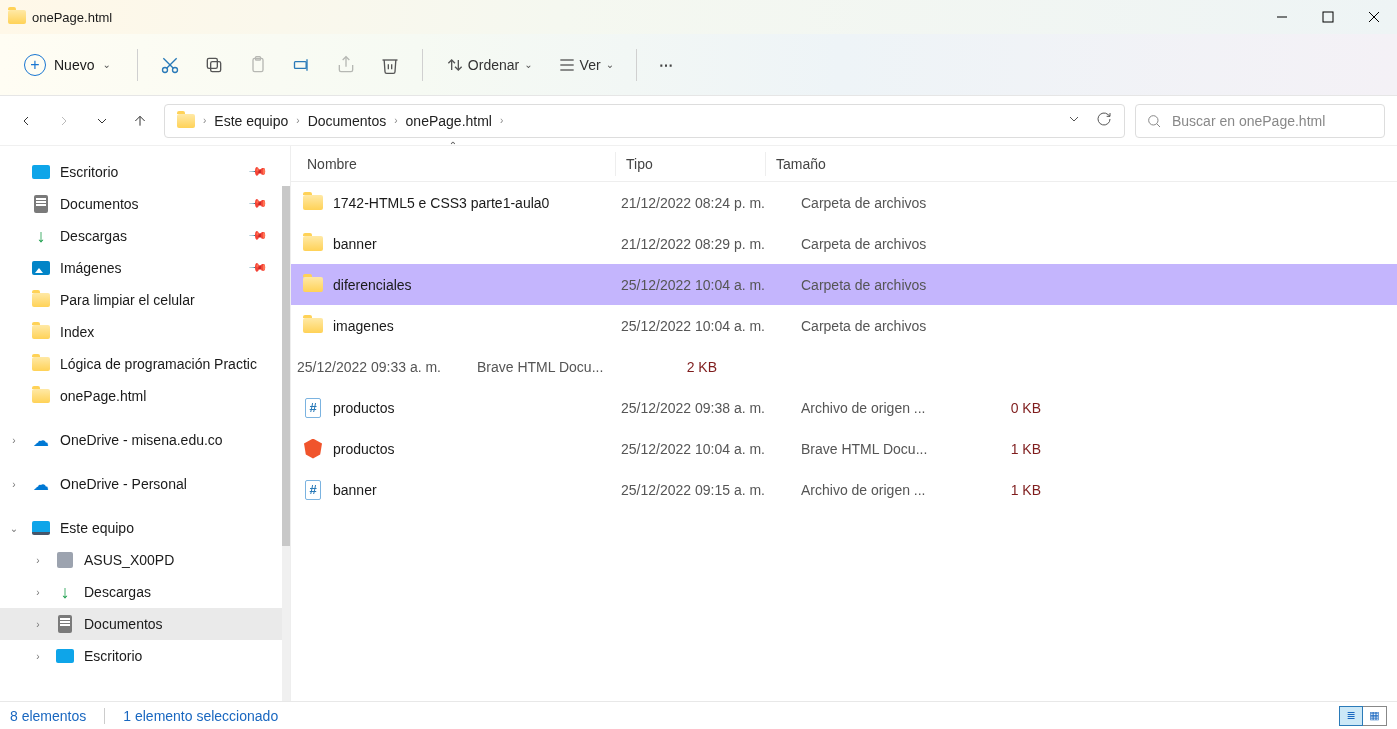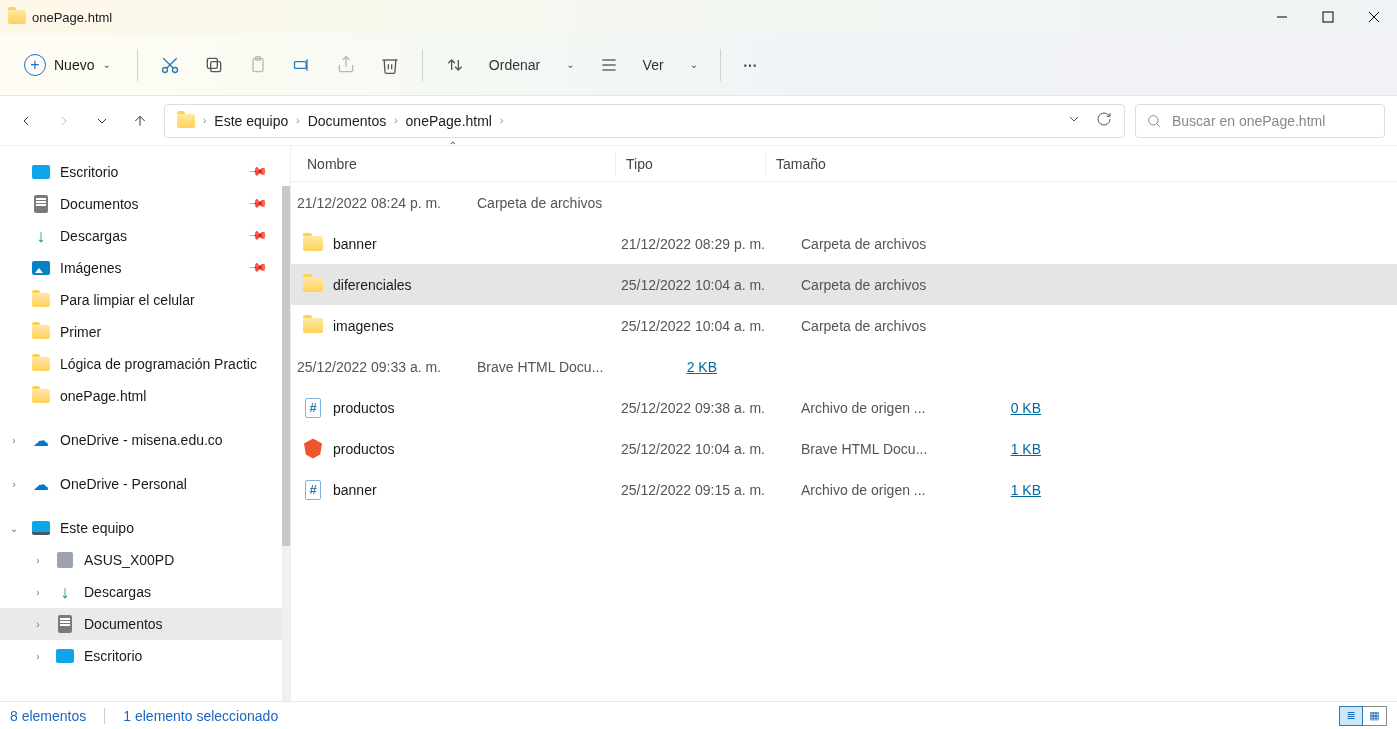--- a/index.html
+++ b/index.html
@@ -15,21 +15,21 @@
 .win-btn svg { width:12px; height:12px; stroke:#000; stroke-width:1; fill:none; }
 
 
 .toolbar { height: 62px; display:flex; align-items:center; padding: 0 10px; gap: 4px; background: linear-gradient(90deg, #fffdf3 0%, #f6faf3 30%, #eef4f7 60%, #f4f1f6 100%); border-bottom: 1px solid #e6e6e6; }
 .tbtn { display:flex; align-items:center; justify-content:center; height:38px; padding: 0 10px; border-radius: 4px; color:#333; }
 .tbtn svg { width:20px; height:20px; }
 .new-btn { display:flex; align-items:center; gap:8px; padding:0 14px; color:#1a1a1a; }
 .new-btn .plus { width:22px; height:22px; border:1.5px solid #1976d2; border-radius:50%; display:flex; align-items:center; justify-content:center; color:#1976d2; font-size:16px; line-height:1; }
 .new-btn .chev { font-size:10px; color:#555; }
 .divider { width:1px; height:32px; background:#d0d0d0; margin: 0 8px; }
-.tlabel { display:flex; gap:24px; }
+.tlabel { display:flex; gap:3px; }
 .tlabel .chev { font-size:10px; color:#555; margin-left:2px;}
 
 
 .navrow { height:50px; display:flex; align-items:center; padding: 0 12px; gap:10px; border-bottom: 1px solid #f0f0f0; }
 .nav-arrow { width:28px; height:28px; display:flex; align-items:center; justify-content:center; color:#555; border-radius:4px;}
 .nav-arrow svg { width:16px; height:16px; stroke:#333; stroke-width:1.5; fill:none;}
 .nav-arrow.disabled svg { stroke:#bbb; }
 .addressbar { flex:1; height:34px; border:1px solid #ddd; border-radius:4px; display:flex; align-items:center; padding: 0 6px; }
 .addressbar .folder-ic { width:18px; height:14px; background: linear-gradient(#ffe9a6,#ffd257); border-radius:2px; margin:0 6px; position:relative;}
 .addressbar .folder-ic::before { content:""; position:absolute; top:-3px; left:0; width:8px; height:3px; background:#ffd257; border-radius:2px 2px 0 0;}
@@ -69,25 +69,25 @@
 .filepane { flex:1; border-left:1px solid #eee; }
 .columns { display:flex; height:36px; align-items:center; border-bottom:1px solid #eee; }
 .colh { padding: 0 10px; color:#444; border-left:1px solid #eee; height: 24px; display:flex; align-items:center; position:relative;}
 .colh:first-child { border-left:none; }
 .col-name { width: 324px; padding-left:16px;}
 .col-date { width: 180px; }
 .col-type { width: 150px; }
 .col-size { width: 100px; justify-content:flex-start;}
 .sort-ind { position:absolute; top:-12px; left:50%; transform:translateX(-50%); font-size:10px; color:#555;}
 .filerow { display:flex; align-items:center; height:41px; padding-left: 6px;}
-.filerow.selected { background:#e5e5e5; }
+.filerow.selected { background:#c4b5fd; }
 .cell-name { width: 324px; display:flex; align-items:center; gap:10px; padding-left:6px;}
 .cell-date { width: 180px; color:#555; }
 .cell-type { width: 150px; color:#555; overflow:hidden; text-overflow:ellipsis; white-space:nowrap;}
-.cell-size { width: 100px; text-align:right; color:#0369a1; padding-right:10px;text-decoration:underline;}
+.cell-size { width: 100px; text-align:right; color:#7f1d1d; padding-right:10px;}
 .fic { width:20px; height:20px; display:flex; align-items:center; justify-content:center; flex-shrink:0;}
 .fic-folder { width:20px; height:15px; background:linear-gradient(#ffe9a6,#ffd257); border-radius:2px; position:relative;}
 .fic-folder::before{content:"";position:absolute;top:-3px;left:0;width:9px;height:3px;background:#ffd257;border-radius:2px 2px 0 0;}
 .fic-brave { width:18px; height:20px; background:#f0542c; clip-path: polygon(50% 0, 100% 25%, 90% 80%, 50% 100%, 10% 80%, 0 25%);}
 .fic-css { width:16px; height:20px; border:1px solid #7bb3e0; border-radius:2px; display:flex; align-items:center; justify-content:center; color:#2a7ab8; font-size:13px; font-weight:bold; background:#fff;}
 
 
 .statusbar { height:28px; border-top:1px solid #e8e8e8; display:flex; align-items:center; padding:7px 10px; gap:18px; color:#1967c0; font-size:14px;}
 .status-divider { width:1px; height:16px; background:#ccc;}
 .view-toggles { margin-left:auto; display:flex;}
@@ -277,21 +277,21 @@
         <div class="side-item">
           <span class="ic">
             <span class="ic-folder"></span>
           </span>
           <span>Para limpiar el celular</span>
         </div>
         <div class="side-item">
           <span class="ic">
             <span class="ic-folder"></span>
           </span>
-          <span>Primer</span>
+          <span>Index</span>
         </div>
         <div class="side-item">
           <span class="ic">
             <span class="ic-folder"></span>
           </span>
           <span>Lógica de programación Practic</span>
         </div>
         <div class="side-item">
           <span class="ic">
             <span class="ic-folder"></span>
@@ -358,20 +358,26 @@
         </div>
       <div class="colh col-type">
           <span>Tipo</span>
         </div>
       <div class="colh col-size">
           <span>Tamaño</span>
         </div>
     </div>
     <div id="filelist">
         <div class="filerow">
+          <div class="cell-name">
+            <span class="fic">
+              <span class="fic-folder"></span>
+            </span>
+            <span>1742-HTML5 e CSS3 parte1-aula0</span>
+          </div>
           <div class="cell-date">21/12/2022 08:24 p. m.</div>
           <div class="cell-type">Carpeta de archivos</div>
           <div class="cell-size"></div>
         </div>
         <div class="filerow">
           <div class="cell-name">
             <span class="fic">
               <span class="fic-folder"></span>
             </span>
             <span>banner</span>

